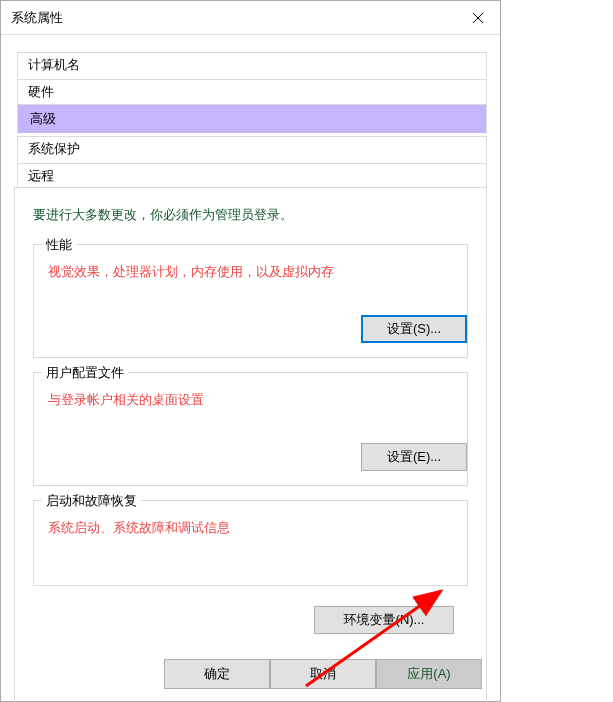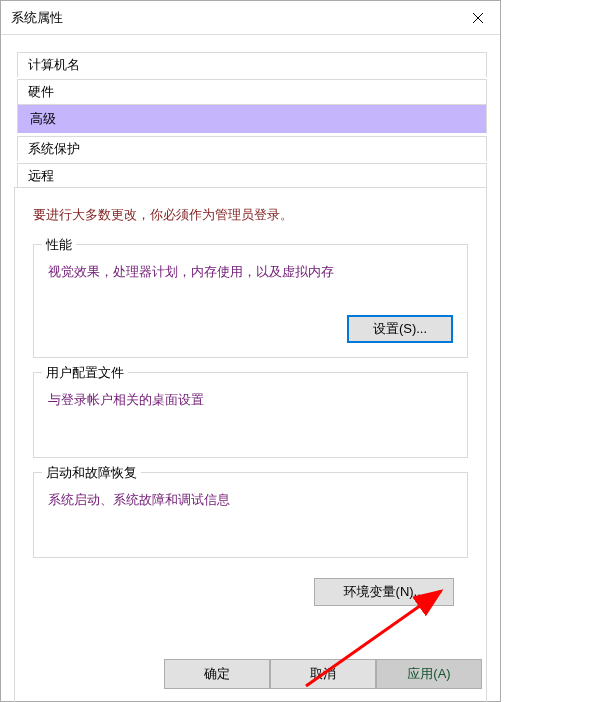--- a/index.html
+++ b/index.html
@@ -79,41 +79,41 @@
       padding: 5px 12px;
     }
     .tab-panel {
       border: 1px solid #d9d9d9;
       padding: 18px 18px 12px 18px;
       min-height: 550px;
       position: relative;
     }
     .intro-text {
       font-size: 13px;
-      color: #7f1d1d;
+      color: #14532d;
       margin-bottom: 20px;
     }
     .groupbox {
       border: 1px solid #d9d9d9;
-      padding: 18px 14px 14px 14px;
+      padding: 18px 0 14px 14px;
       margin-bottom: 14px;
       position: relative;
     }
     .groupbox-legend {
       position: absolute;
       top: -9px;
       left: 8px;
       background: #fff;
       padding: 0 4px;
       font-size: 13px;
       color: #000;
     }
     .groupbox-desc {
       font-size: 13px;
-      color: #701a75;
+      color: #ef4444;
       margin-bottom: 34px;
     }
     .groupbox-btn-row {
       display: flex;
       justify-content: flex-end;
       align-items: flex-end;
     }
     .btn {
       min-width: 106px;
       height: 28px;
@@ -190,20 +190,23 @@
         <div class="groupbox-legend">性能</div>
         <div class="groupbox-desc">视觉效果，处理器计划，内存使用，以及虚拟内存</div>
         <div class="groupbox-btn-row">
           <button class="btn focused">设置(S)...</button>
         </div>
       </div>
 
       <div class="groupbox">
         <div class="groupbox-legend">用户配置文件</div>
         <div class="groupbox-desc">与登录帐户相关的桌面设置</div>
+        <div class="groupbox-btn-row">
+          <button class="btn">设置(E)...</button>
+        </div>
       </div>
 
       <div class="groupbox">
         <div class="groupbox-legend">启动和故障恢复</div>
         <div class="groupbox-desc">系统启动、系统故障和调试信息</div>
       </div>
 
       <div class="env-btn-row">
         <button class="btn env-btn">环境变量(N)...</button>
       </div>

